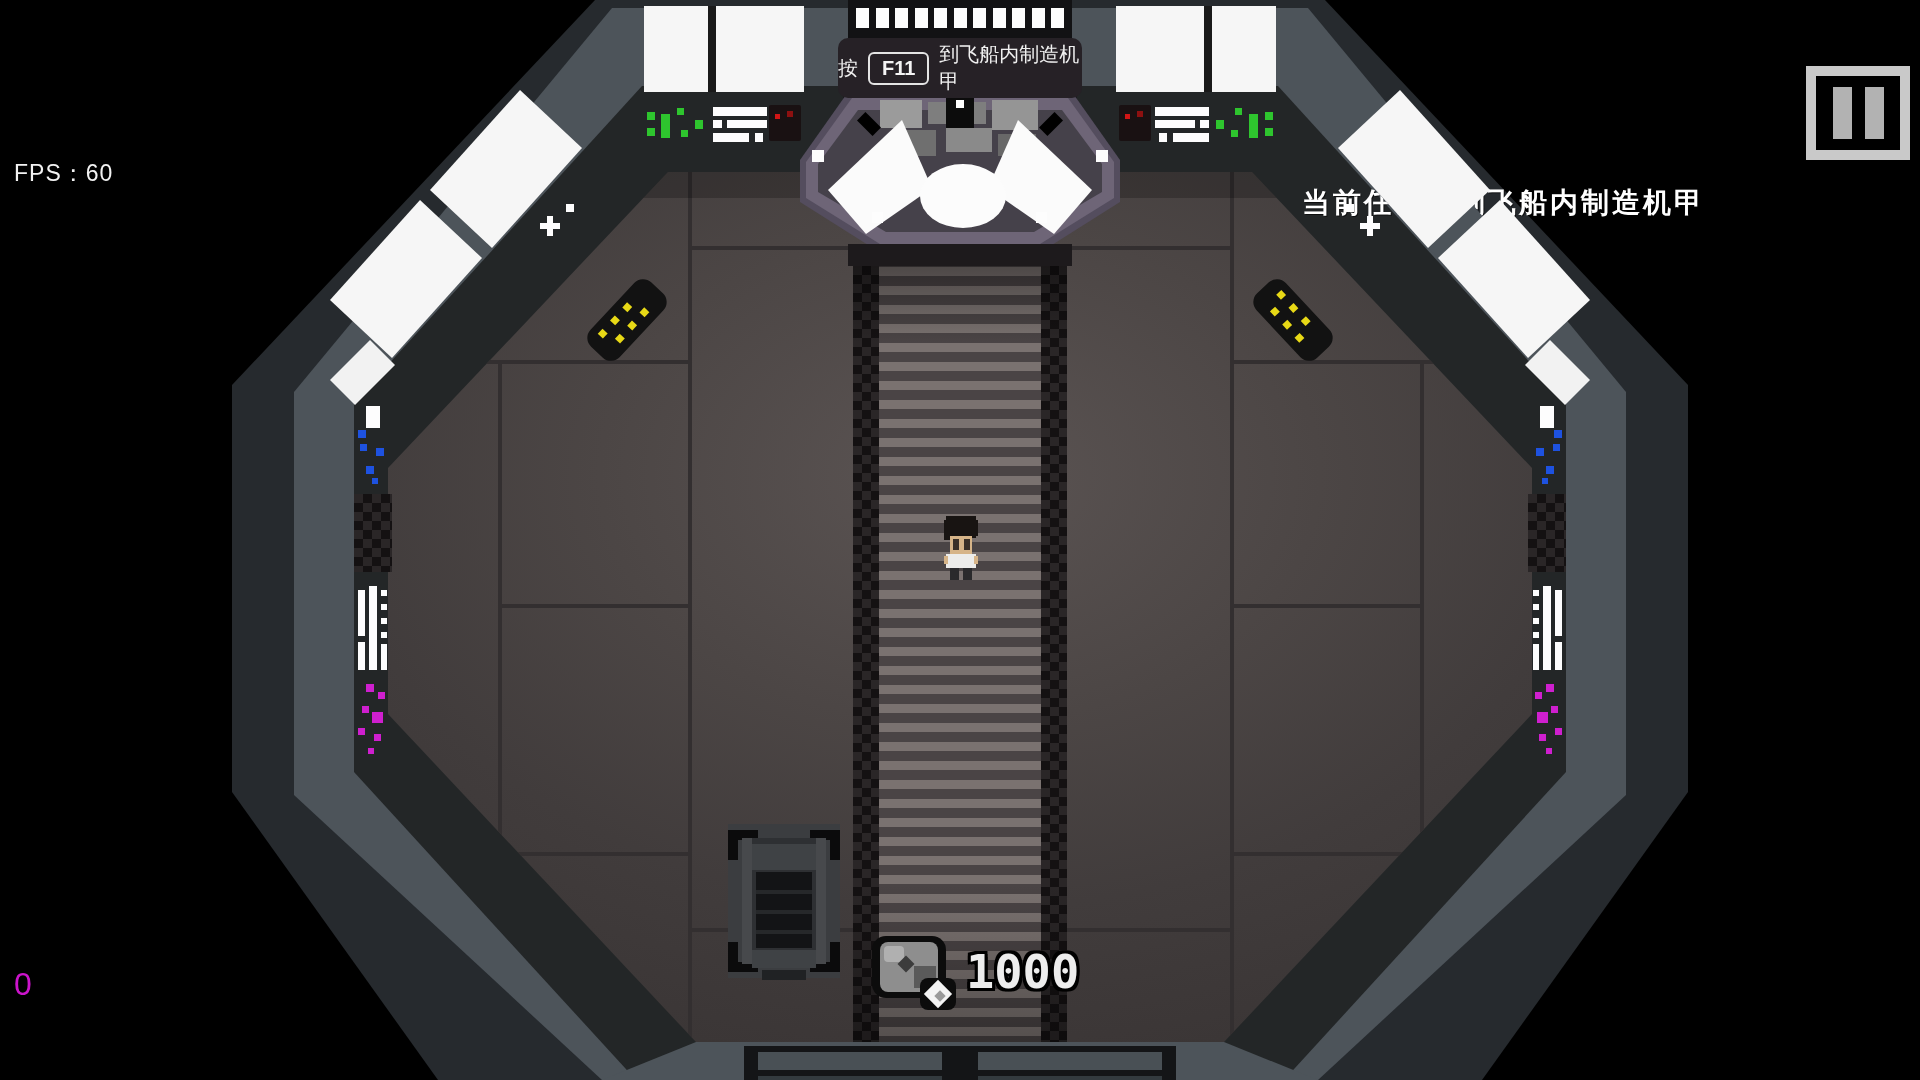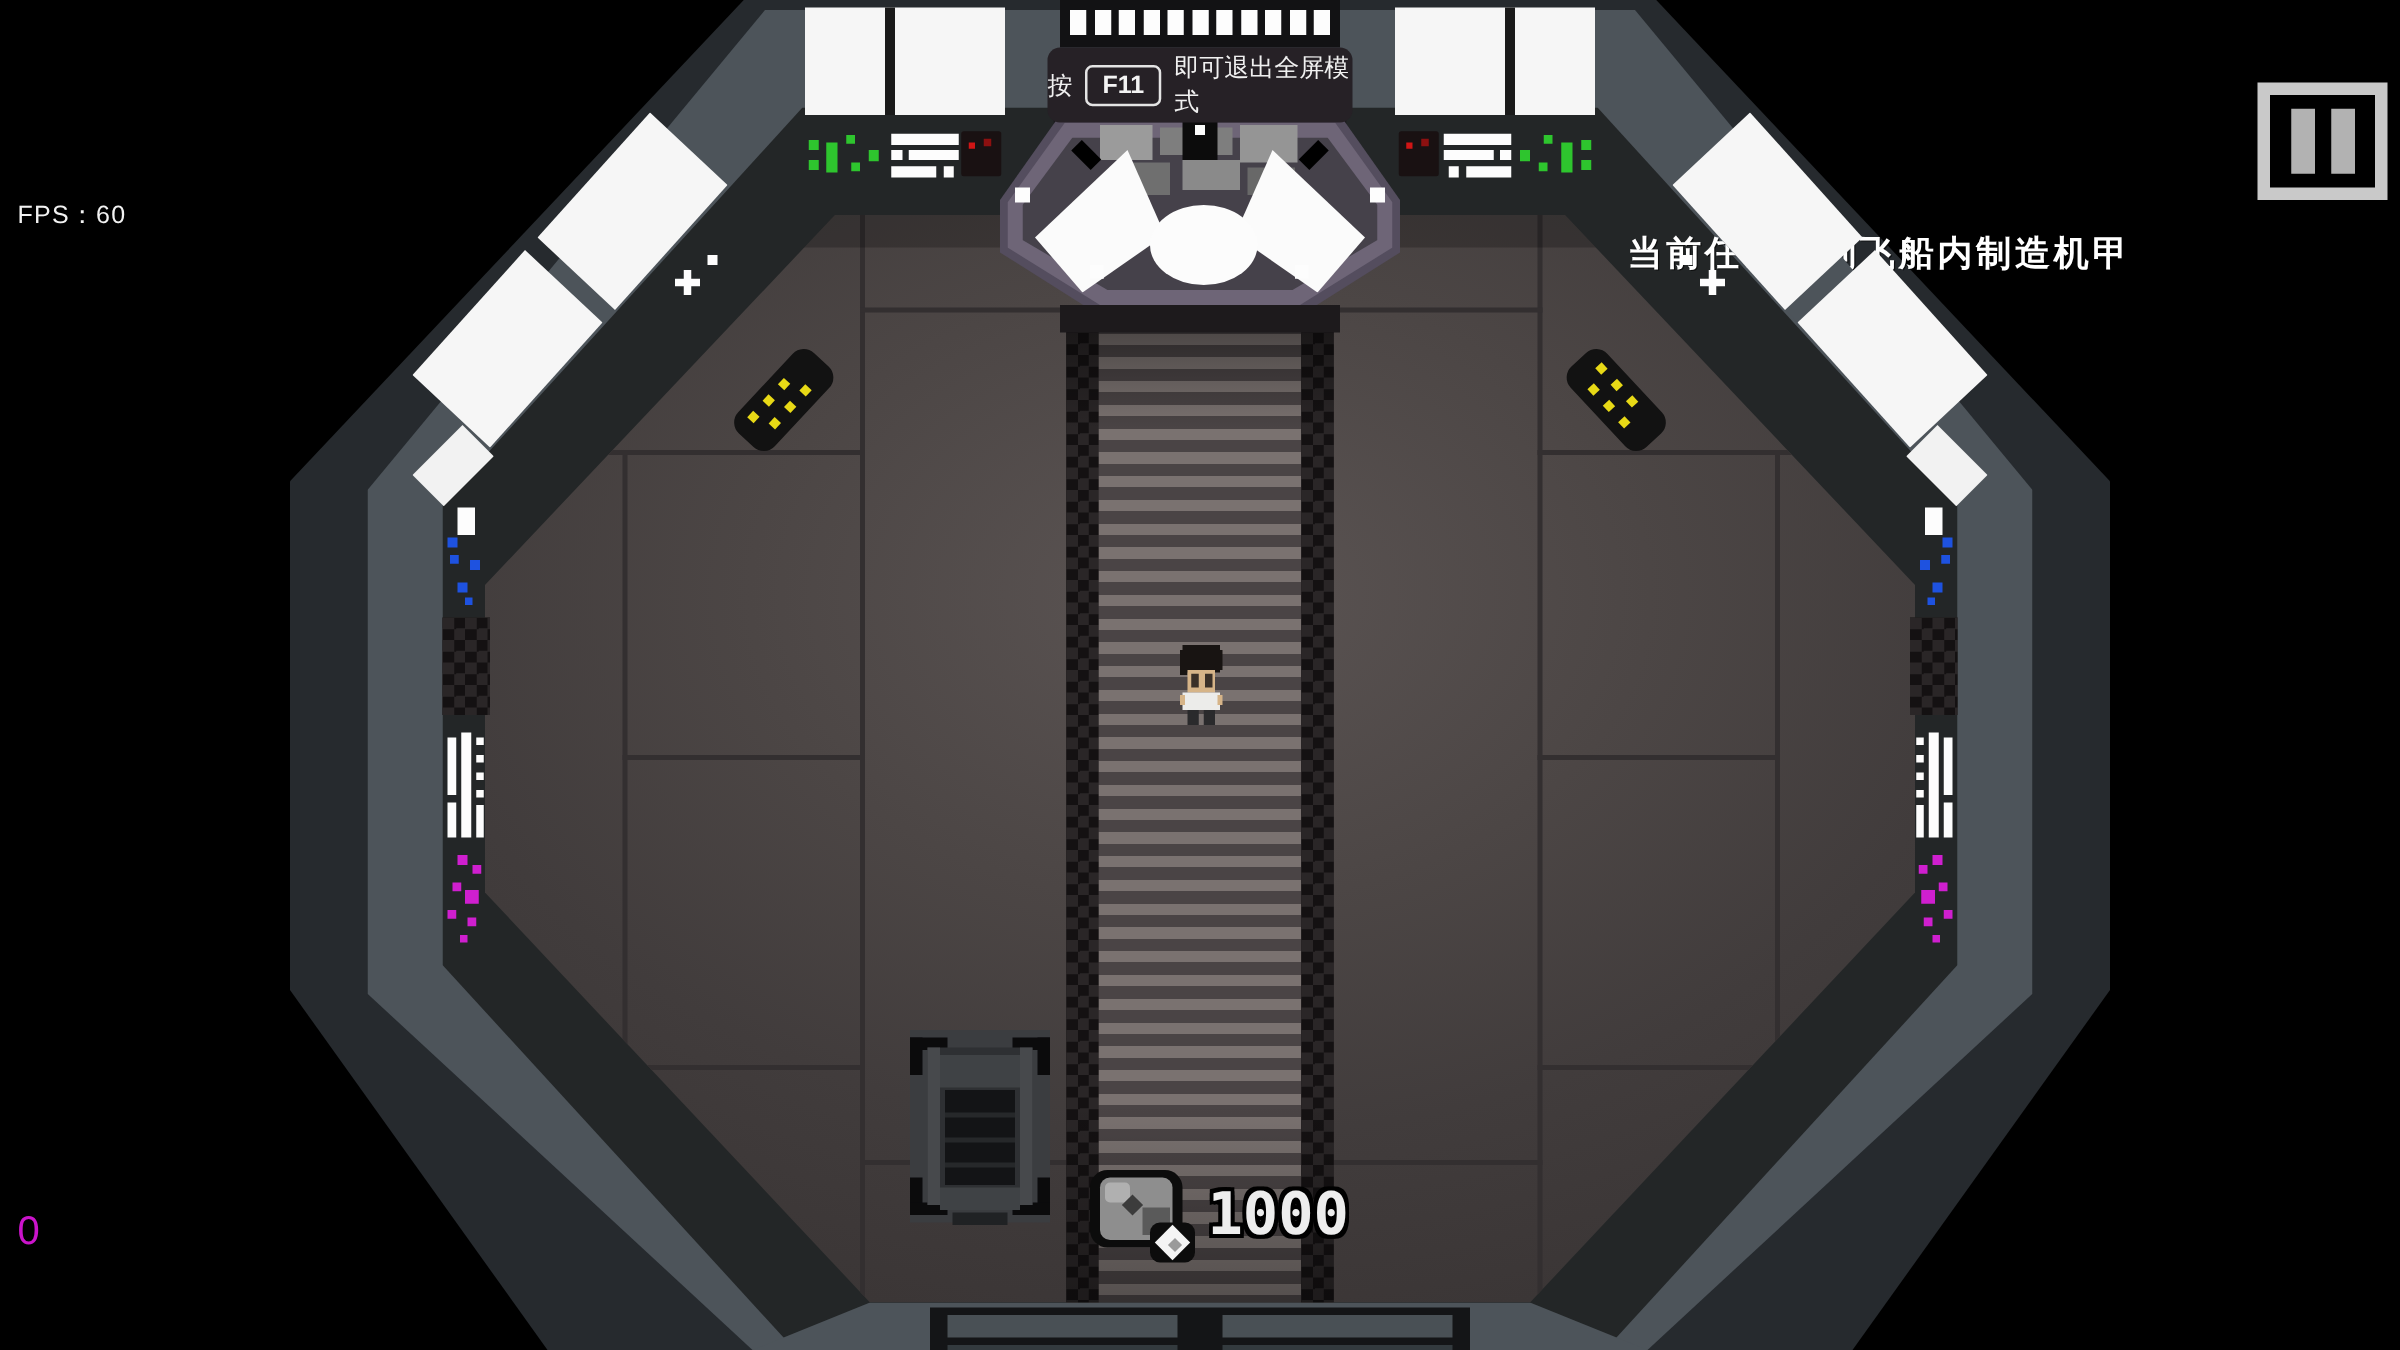--- a/index.html
+++ b/index.html
@@ -18,21 +18,21 @@
        font-size:20px;font-weight:bold;}
   #notice{display:flex;align-items:center;justify-content:center;gap:10px;
           background:#262126;border-radius:10px;color:#f0f0f0;font-size:20px;}
   #currency-amount{font-family:"DejaVu Sans Mono",monospace;font-weight:bold;font-size:47px;color:#ededed;
        text-shadow:3px 0 0 #000,-3px 0 0 #000,0 3px 0 #000,0 -3px 0 #000,3px 3px 0 #000,-3px -3px 0 #000,3px -3px 0 #000,-3px 3px 0 #000;}
   #pause-btn{box-sizing:border-box;border:10px solid #c9c9c9;display:flex;align-items:center;
        justify-content:center;gap:13px;cursor:pointer;}
   #pause-btn span{display:block;width:19px;height:52px;background:#b2b2b2;}
   #task-text{font-size:28px;font-weight:bold;color:#fff;letter-spacing:3px;white-space:nowrap;
        text-shadow:1px 1px 0 rgba(0,0,0,.6);}
-  #fps{font-size:20px;color:#f2f2f2;letter-spacing:1px;}
+  #fps{font-size:23px;color:#f2f2f2;letter-spacing:1px;}
   #zero{font-size:32px;color:#cb14cb;}
   .stripewrap{background:repeating-linear-gradient(180deg,#7a7270 0 9px,#4a4445 9px 19px);}
 </style>
 </head>
 <body>
 
 <div id="stage">
 
   <div class="abs" style="left:0;top:0;width:1920px;height:1080px;background:#262a2e;z-index:1;
               clip-path:polygon(595px 0px,1325px 0px,1688px 385px,1688px 792px,1482px 1080px,438px 1080px,232px 792px,232px 385px);"></div>
@@ -301,21 +301,21 @@
     <i class="d ww" style="left:12px;top:150px;width:12px;height:12px;"></i>
     <i class="d ww" style="left:296px;top:150px;width:12px;height:12px;"></i>
     <i class="d ww" style="left:72px;top:212px;width:11px;height:11px;"></i>
     <i class="d ww" style="left:236px;top:212px;width:11px;height:11px;"></i>
     <div class="abs" style="left:48px;top:244px;width:224px;height:22px;background:#1d1a1c;"></div>
   </div>
 
   <div id="notice" class="abs" style="left:838px;top:38px;width:244px;height:60px;z-index:9;">
     <span>按</span>
     <span class="kbd">F11</span>
-    <span>即可退出全屏模式</span>
+    <span>到飞船内制造机甲</span>
   </div>
 
   <div id="fps" class="abs" style="left:14px;top:158px;z-index:10;">FPS：60</div>
 
   <div id="pause-btn" class="abs" style="left:1806px;top:66px;width:104px;height:94px;z-index:10;">
     <span></span>
     <span></span>
   </div>
 
   <div class="abs" style="left:866px;top:930px;width:220px;height:86px;z-index:8;display:flex;align-items:center;">

